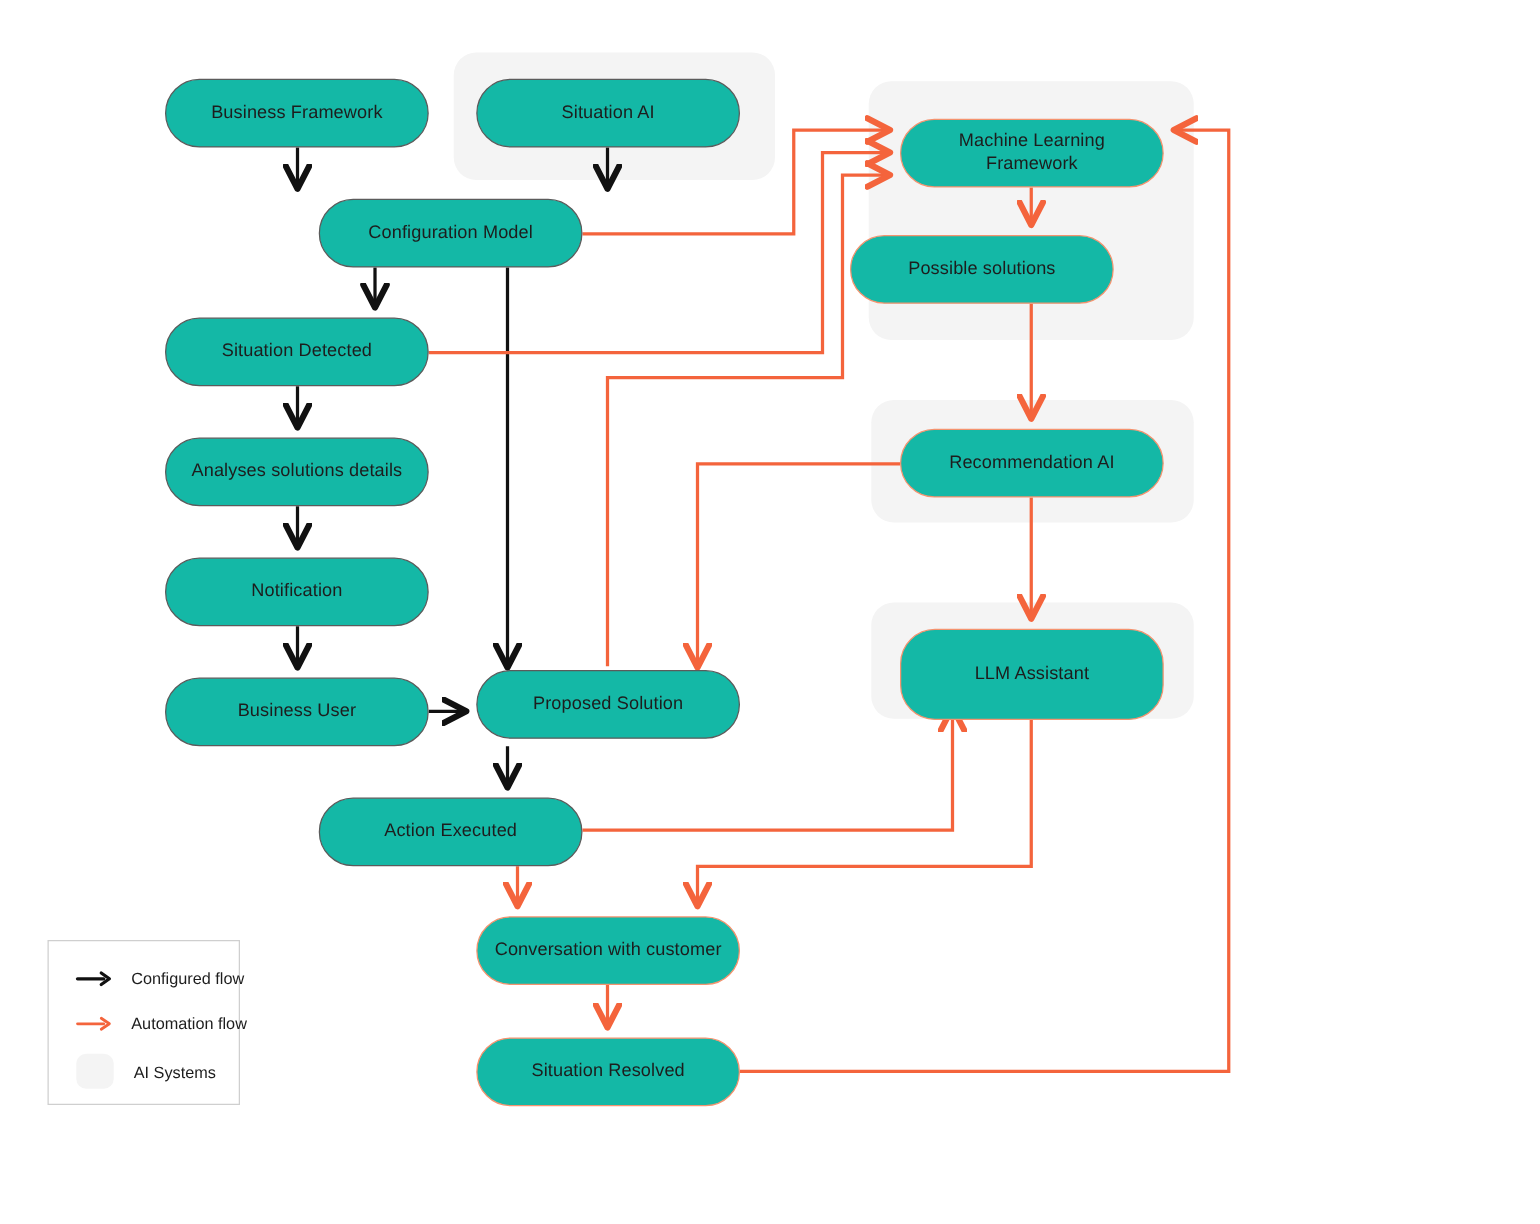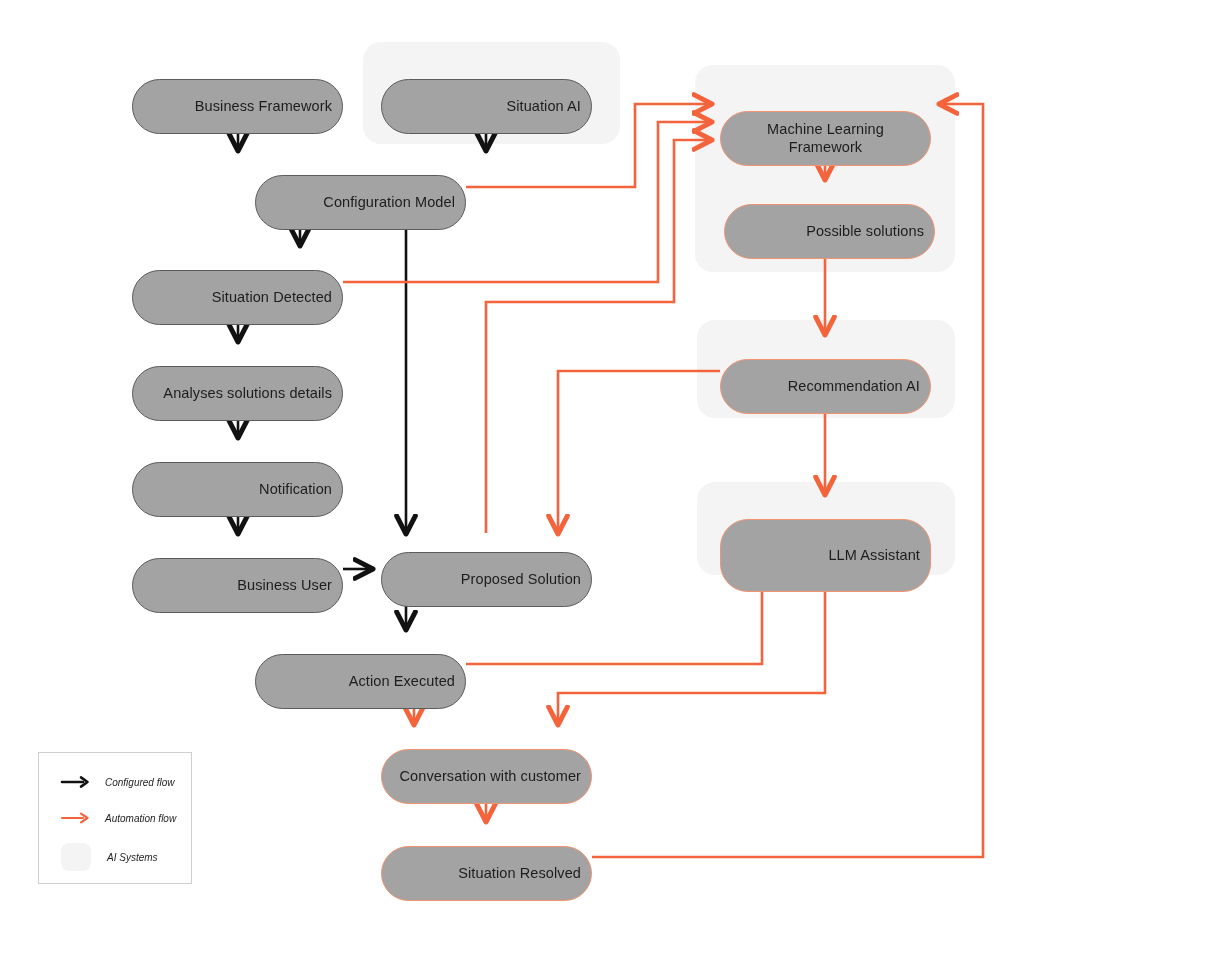--- a/index.html
+++ b/index.html
@@ -9,36 +9,36 @@
     width:1232px;height:979px;position:relative;overflow:hidden;
   }
   #stage{position:absolute;left:0;top:0;width:1232px;height:979px;}
   svg#wires{position:absolute;left:0;top:0;width:1232px;height:979px;pointer-events:none;}
 
   .group-box{
     position:absolute;background:#f4f4f4;border-radius:18px;
   }
   .node{
     position:absolute;box-sizing:border-box;
-    background:#a3a3a3;border-radius:28px;
-    display:flex;align-items:center;justify-content:flex-end;
-    text-align:center;line-height:1.2;margin-top:16px;
+    background:#14b8a6;border-radius:28px;
+    display:flex;align-items:center;justify-content:center;
+    text-align:center;line-height:1.2;
   }
   .node span{display:block;padding:0 10px;}
   .node.black{border:1.4px solid #5b5b5b;color:#1b1b1b;}
   .node.orange{border:1.4px solid #f4936f;color:#1b1b1b;}
   .n-lbl{font-size:14.5px;letter-spacing:.1px;color:#1d1d1d;}
 
   
   .legend{
     position:absolute;left:38px;top:752px;width:154px;height:132px;
     background:#ffffff;border:1px solid #cfcfcf;box-sizing:border-box;
   }
   .legend-row{position:absolute;display:flex;align-items:center;}
-  .legend-row .lg-txt{font-size:10px;color:#1d1d1d;white-space:nowrap;font-style:italic;}
+  .legend-row .lg-txt{font-size:13px;color:#1d1d1d;white-space:nowrap;}
   .lg-swatch{width:30px;height:28px;background:#f4f4f4;border-radius:8px;}
   .lg-arrow{width:34px;height:14px;}
 </style>
 </head>
 <body>
 
 <div id="stage">
 
   <div class="group-box" id="group-situation-ai" style="left: 363px; top: 42px; width: 257px; height: 102px; background: rgb(244, 244, 244);"></div>
   <div class="group-box" id="group-ml-framework" style="left: 695px; top: 65px; width: 260px; height: 207px; background: rgb(244, 244, 244);"></div>
@@ -118,21 +118,21 @@
   </div>
   <div class="node black" id="proposed-solution" style="left: 381px; top: 536px; width: 211px; height: 55px;">
     <span class="n-lbl">Proposed Solution</span>
   </div>
   <div class="node black" id="action-executed" style="left: 255px; top: 638px; width: 211px; height: 55px;">
     <span class="n-lbl">Action Executed</span>
   </div>
   <div class="node orange" id="machine-learning-framework" style="left: 720px; top: 95px; width: 211px; height: 55px;">
     <span class="n-lbl">Machine Learning Framework</span>
   </div>
-  <div class="node orange" id="possible-solutions" style="left: 724px; top: 188px; width: 211px; height: 55px;">
+  <div class="node orange" id="possible-solutions" style="left: 680px; top: 188px; width: 211px; height: 55px;">
     <span class="n-lbl">Possible solutions</span>
   </div>
   <div class="node orange" id="recommendation-ai" style="left: 720px; top: 343px; width: 211px; height: 55px;">
     <span class="n-lbl">Recommendation AI</span>
   </div>
   <div class="node orange" id="llm-assistant" style="left: 720px; top: 503px; width: 211px; height: 73px;">
     <span class="n-lbl">LLM Assistant</span>
   </div>
   <div class="node orange" id="conversation-with-customer" style="left: 381px; top: 733px; width: 211px; height: 55px;">
     <span class="n-lbl">Conversation with customer</span>

